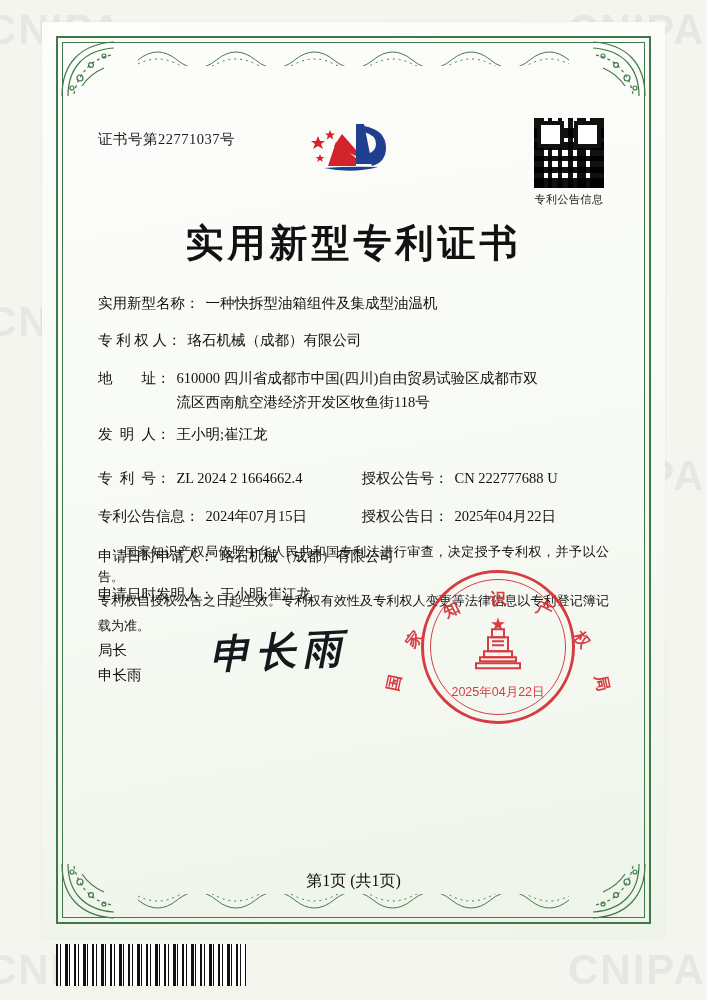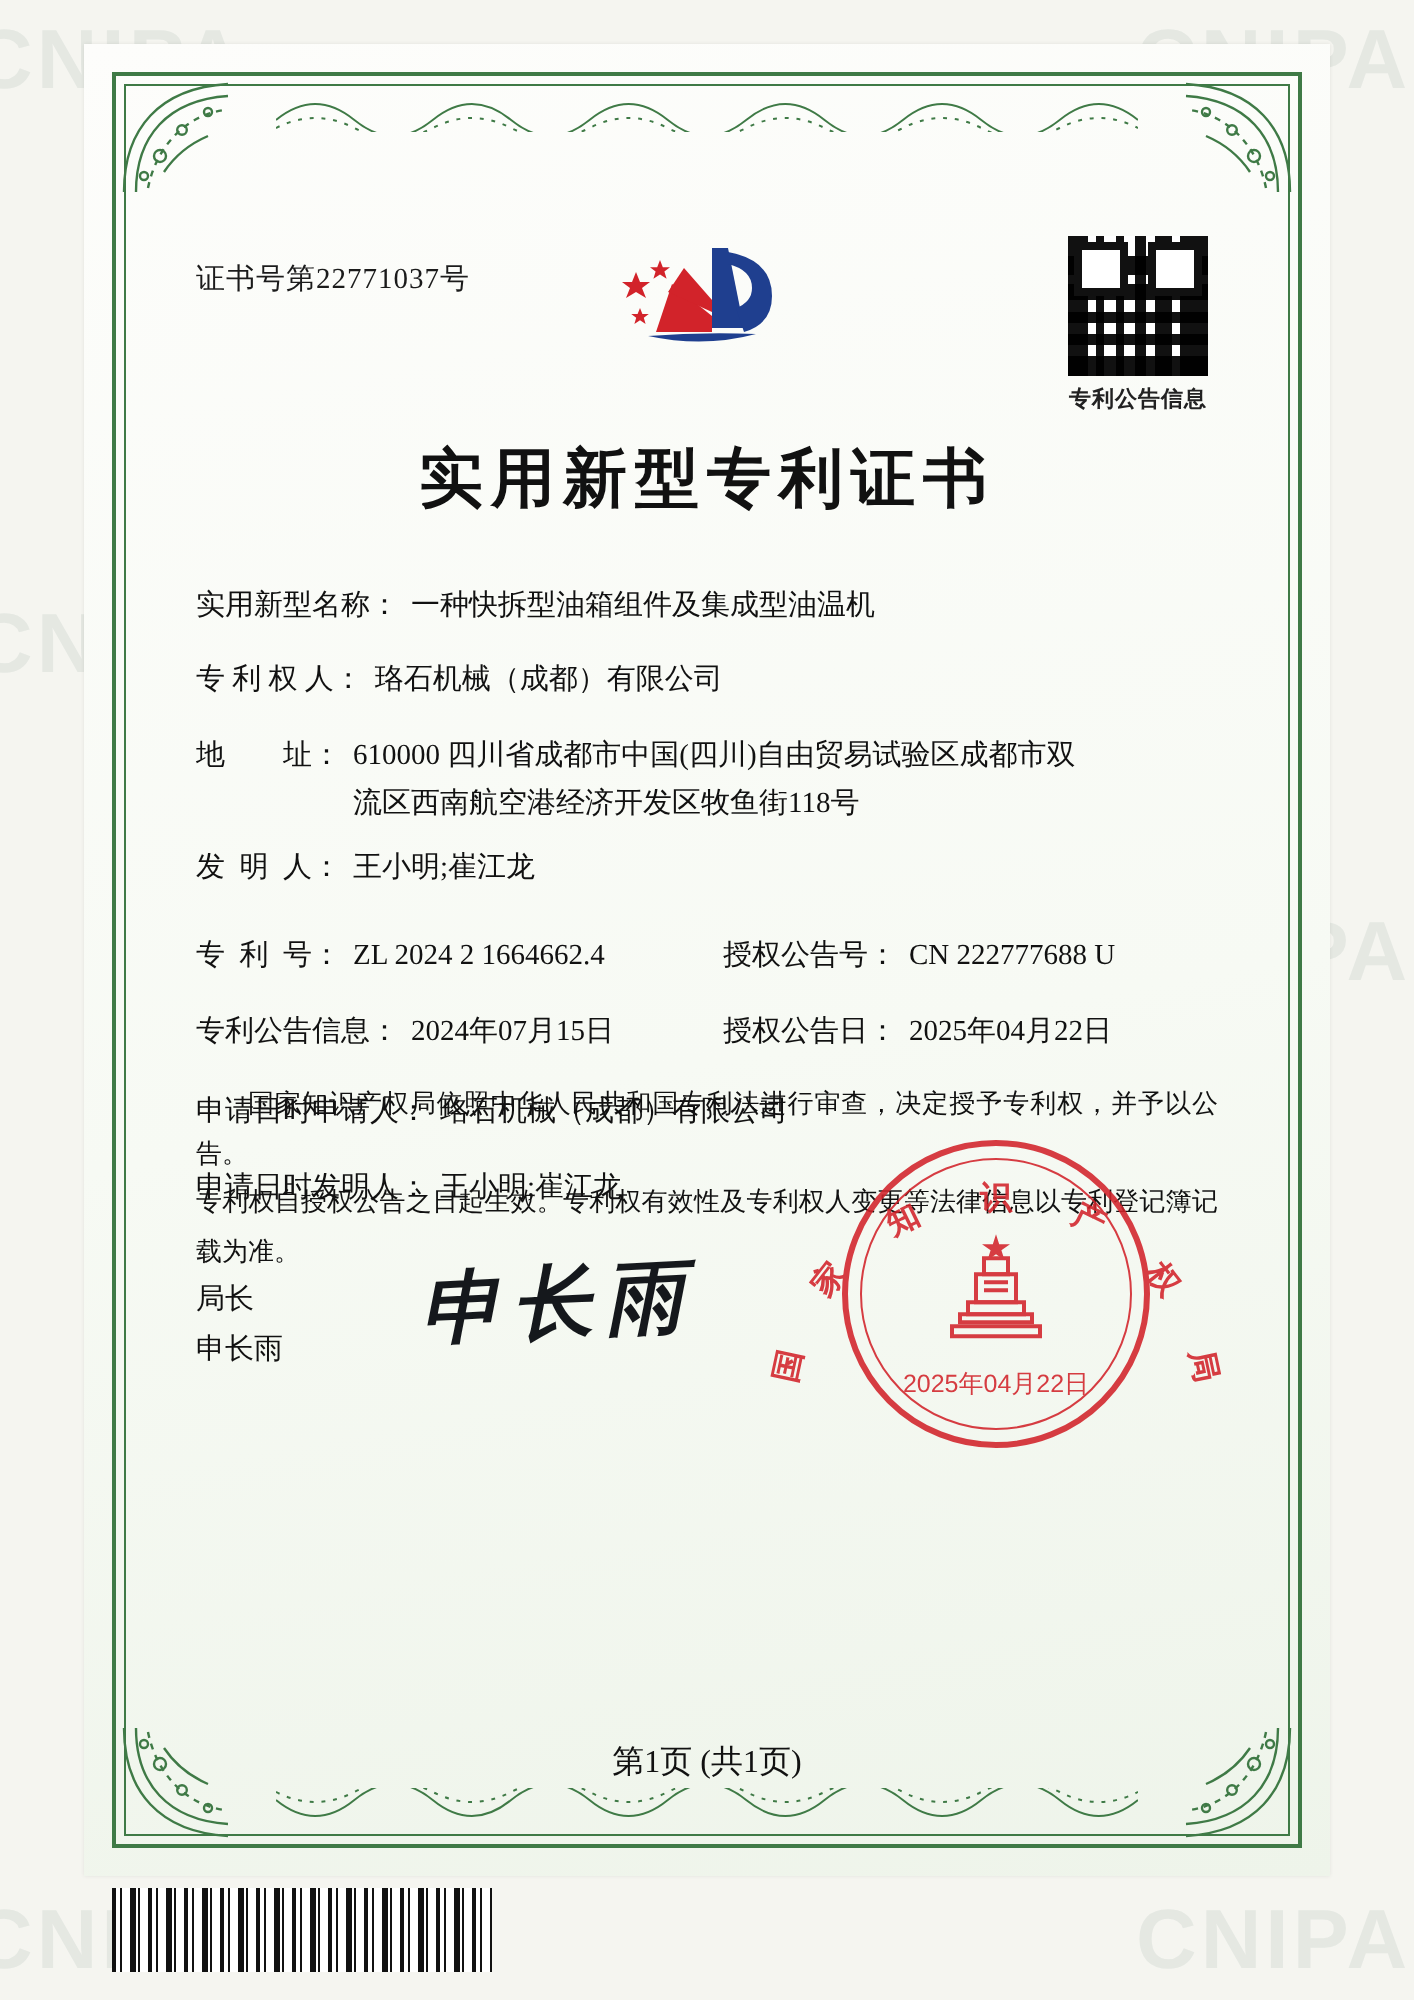--- a/index.html
+++ b/index.html
@@ -139,30 +139,29 @@
     background: #fff;
     box-shadow: inset 0 0 0 3px #fff;
   }
   .qr::before { left: 3px; top: 3px; }
   .qr::after  { right: 3px; top: 3px; }
   .qr-caption {
     margin-top: 4px;
     font-size: 11px;
     color: #222;
     letter-spacing: 0.5px;
-    font-weight: bold;
   }
 
   .title {
     position: absolute;
     left: 0;
     right: 0;
     top: 146px;
     text-align: center;
-    font-size: 32px;
+    font-size: 38px;
     font-weight: bold;
     letter-spacing: 4px;
     color: #111;
     font-family: "DejaVu Serif", "Liberation Serif", serif;
   }
 
   .fields {
     position: absolute;
     left: 8px;
     right: 8px;

